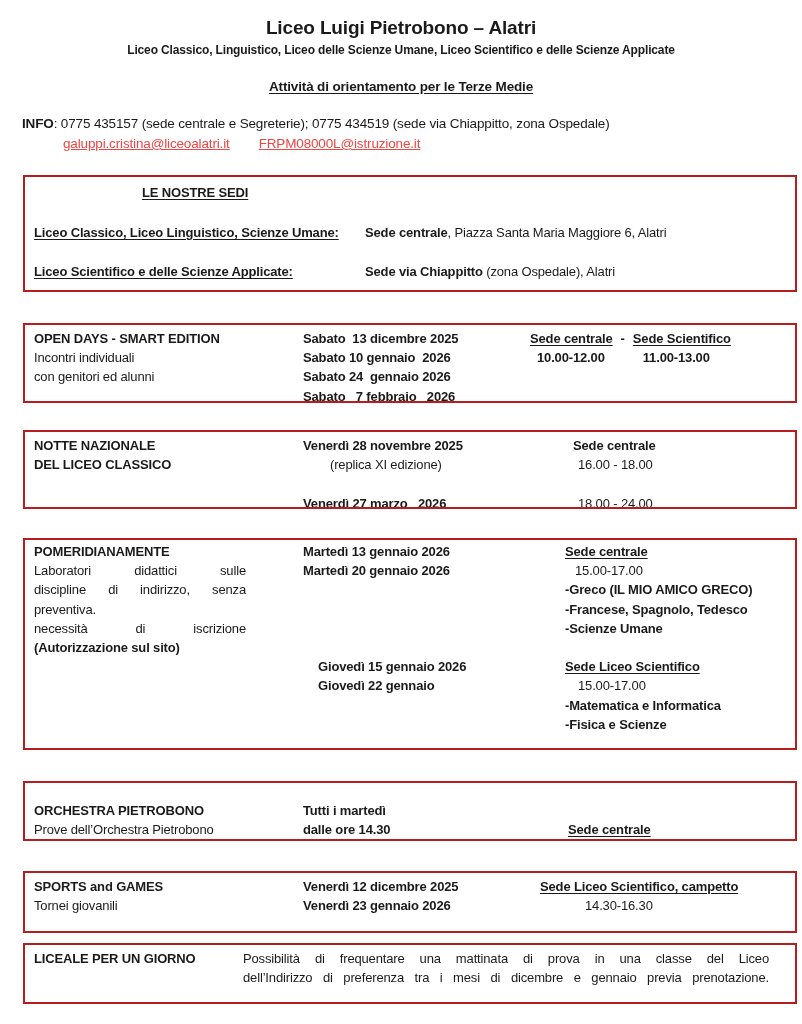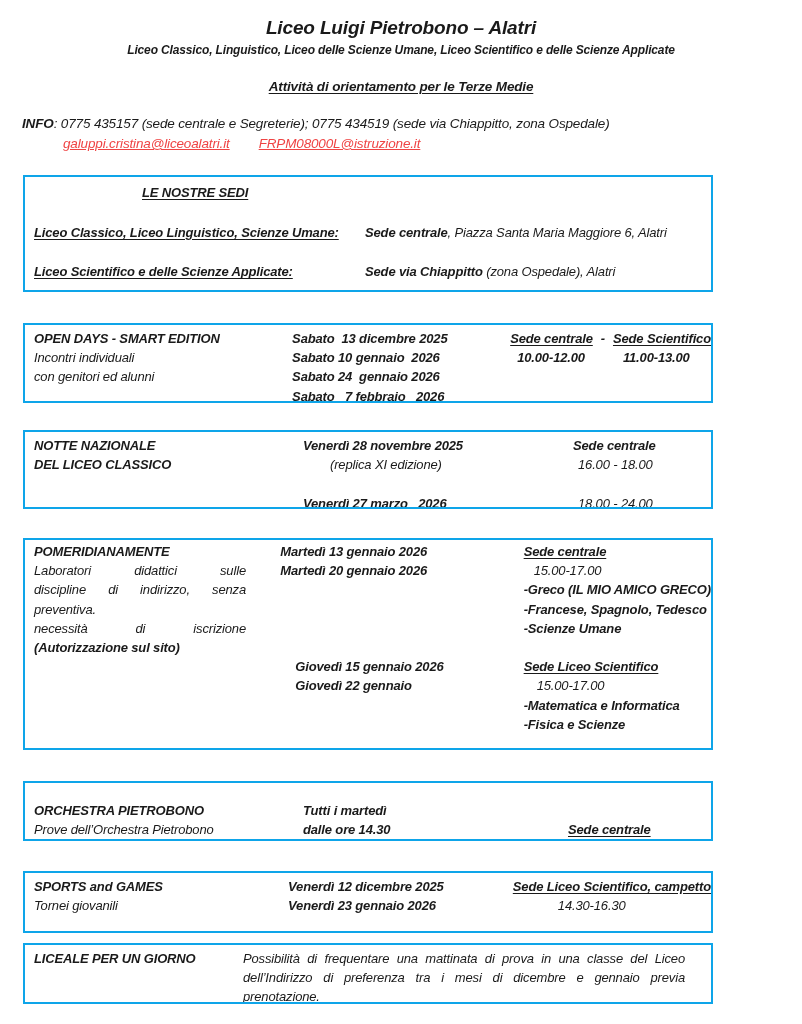--- a/index.html
+++ b/index.html
@@ -1,30 +1,30 @@
 <!DOCTYPE html>
 <html><head>
 <meta charset="utf-8">
 <style>
   html,body{margin:0;padding:0;background:#ffffff;}
   .page{position:relative;width:802px;height:1024px;background:#fff;
         font-family:"Liberation Sans",sans-serif;color:#1a1a1a;font-size:13px;
-        letter-spacing:-0.15px;overflow:hidden;font-style:italic;}
+        letter-spacing:-0.15px;overflow:hidden;}
   .b{font-weight:700;}
   .u{text-decoration:underline;text-underline-offset:2px;}
   .center{left:0;width:100%;text-align:center;}
   .title{position:absolute;top:17px;font-size:19px;font-weight:700;}
   .subtitle{position:absolute;top:43px;font-size:12px;font-weight:700;}
   .activity{position:absolute;top:79px;font-size:13.5px;font-weight:700;
             text-decoration:underline;text-underline-offset:2px;}
   .info-line{position:absolute;top:116px;left:22px;font-size:13.5px;white-space:pre;}
   .links-line{position:absolute;top:136px;left:63px;font-size:13.5px;}
   .links-line a{color:#ef4444;text-decoration:underline;cursor:pointer;}
   .links-line a + a{margin-left:29px;}
-  .box{position:absolute;left:23px;width:690px;border:2px solid #0ea5e9;
+  .box{position:absolute;left:23px;width:774px;border:2px solid #b91c1c;
        box-sizing:border-box;background:#fff;overflow:hidden;}
   
   .cols{display:flex;padding-top:4px;}
   .c1{width:270px;padding-left:9px;box-sizing:border-box;}
   .c2{width:222px;padding-left:8px;box-sizing:border-box;}
   .c3{flex:1;}
   .line{height:19.2px;line-height:19.2px;white-space:pre;}
   .jline{height:19.2px;line-height:19.2px;text-align:justify;text-align-last:justify;}
   .jline.last{text-align-last:left;}
   

